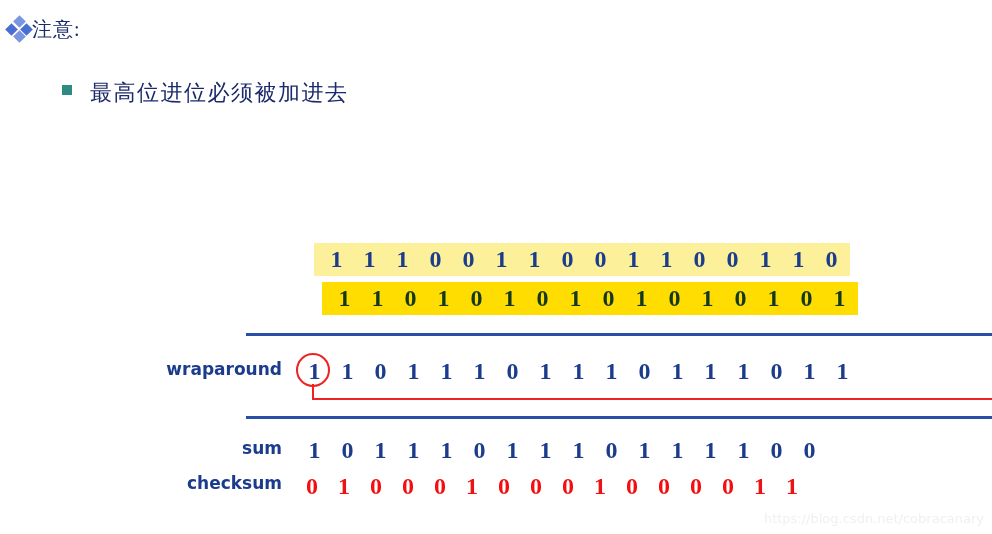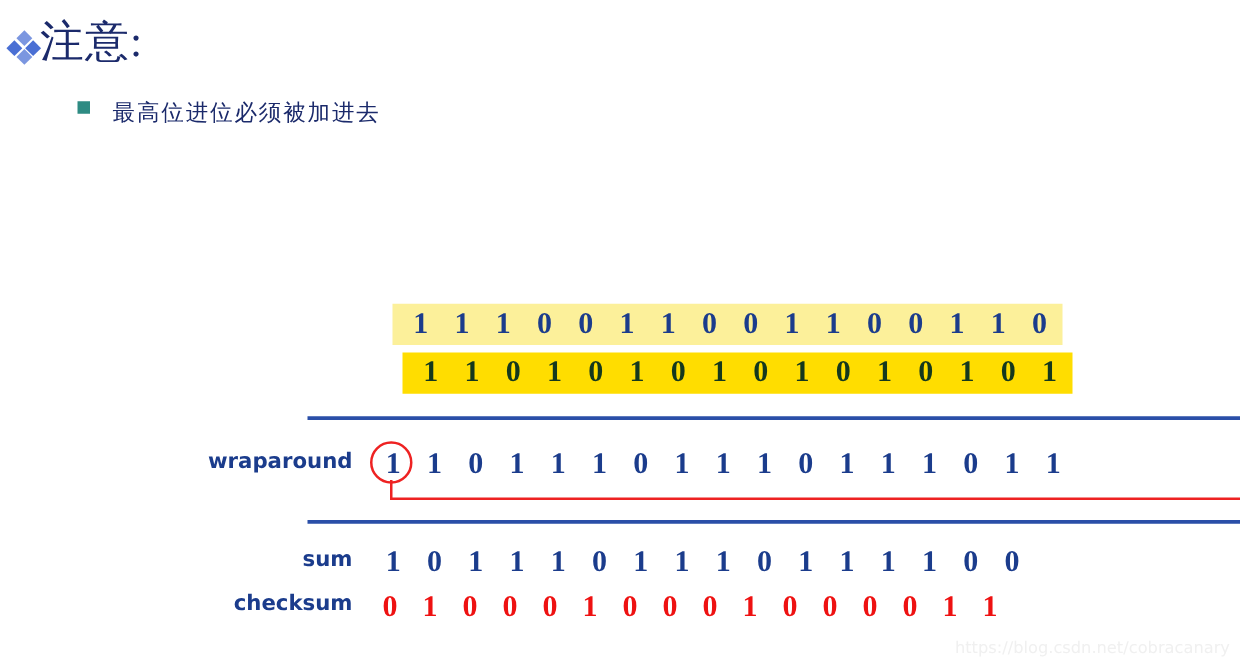--- a/index.html
+++ b/index.html
@@ -43,21 +43,21 @@
     background: #4a6fd4;
     transform: rotate(45deg);
   }
   .diamond-bullet i.d-top    { left: 8.5px; top: 1px;    background:#7b96e0; }
   .diamond-bullet i.d-left   { left: 1px;   top: 8.5px;  background:#4a6fd4; }
   .diamond-bullet i.d-right  { left: 16px;  top: 8.5px;  background:#4a6fd4; }
   .diamond-bullet i.d-bottom { left: 8.5px; top: 16px;   background:#7b96e0; }
 
   .l1-text {
     font-family: "Liberation Serif", "DejaVu Serif", serif;
-    font-size: 35px;
+    font-size: 20px;
     color: #1b2a6b;
     letter-spacing: 1px;
   }
 
   .bullet-l2 {
     position: absolute;
     display: flex;
     align-items: baseline;
     white-space: nowrap;
   }
@@ -65,21 +65,21 @@
     width: 10px;
     height: 10px;
     flex: 0 0 10px;
     background: #2e8b83;
     display: inline-block;
     position: relative;
     top: -5px;
   }
   .l2-text {
     font-family: "Liberation Serif", "DejaVu Serif", serif;
-    font-size: 18px;
+    font-size: 22px;
     color: #1b2a6b;
     letter-spacing: 1.5px;
     margin-left: 18px;
   }
 
   
   .bits {
     position: absolute;
     font-family: "Liberation Serif", "DejaVu Serif", serif;
     font-weight: bold;

